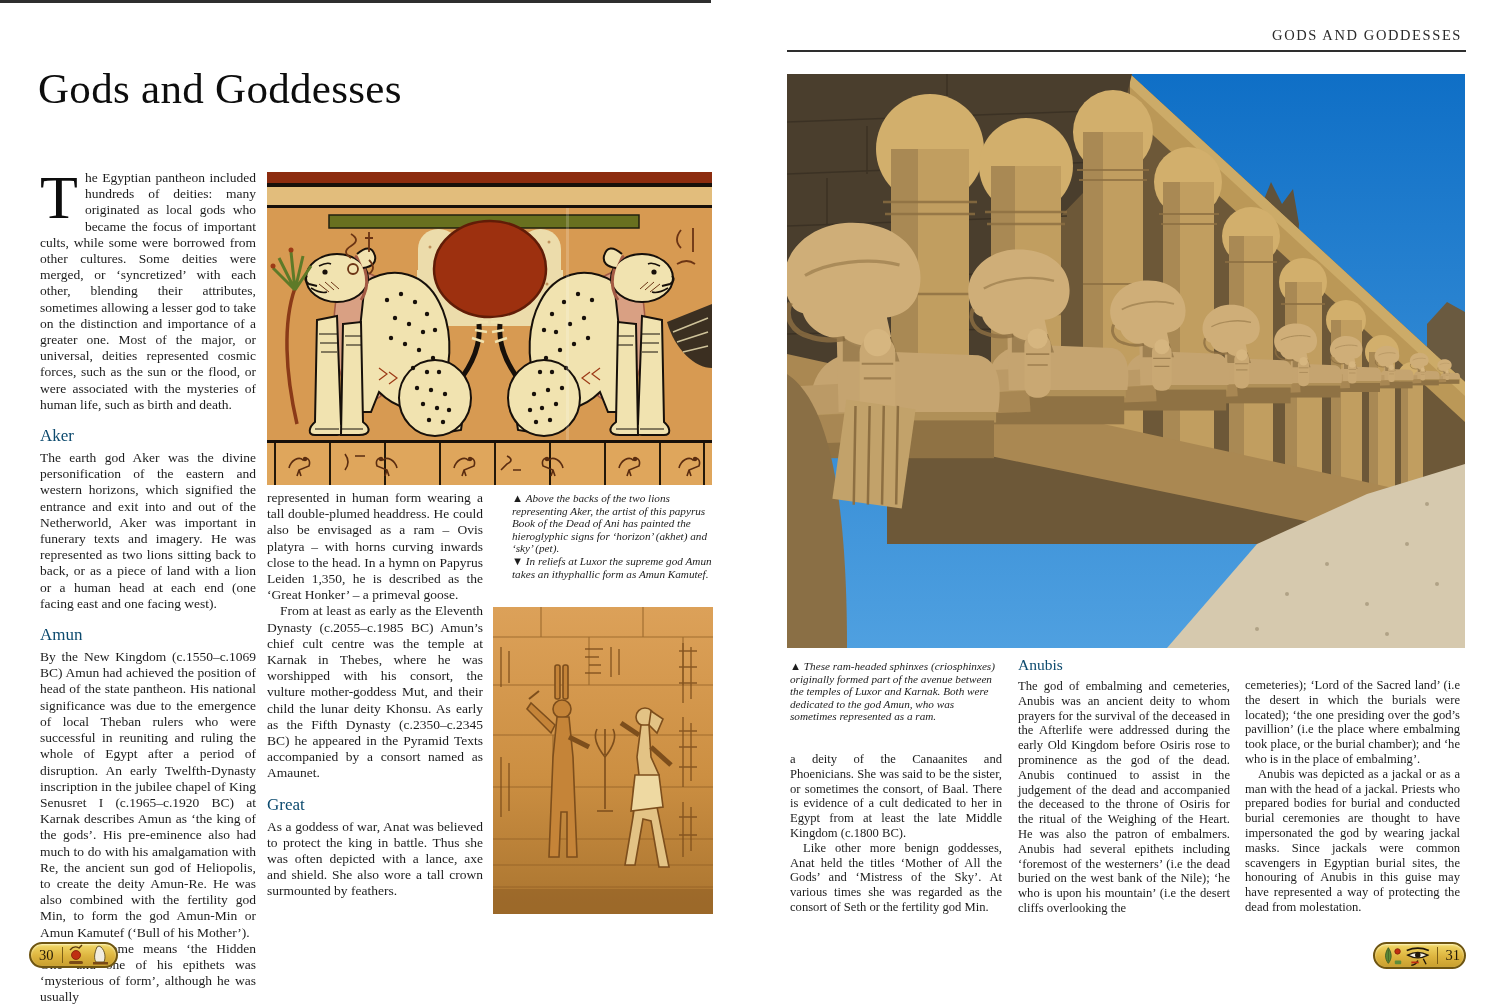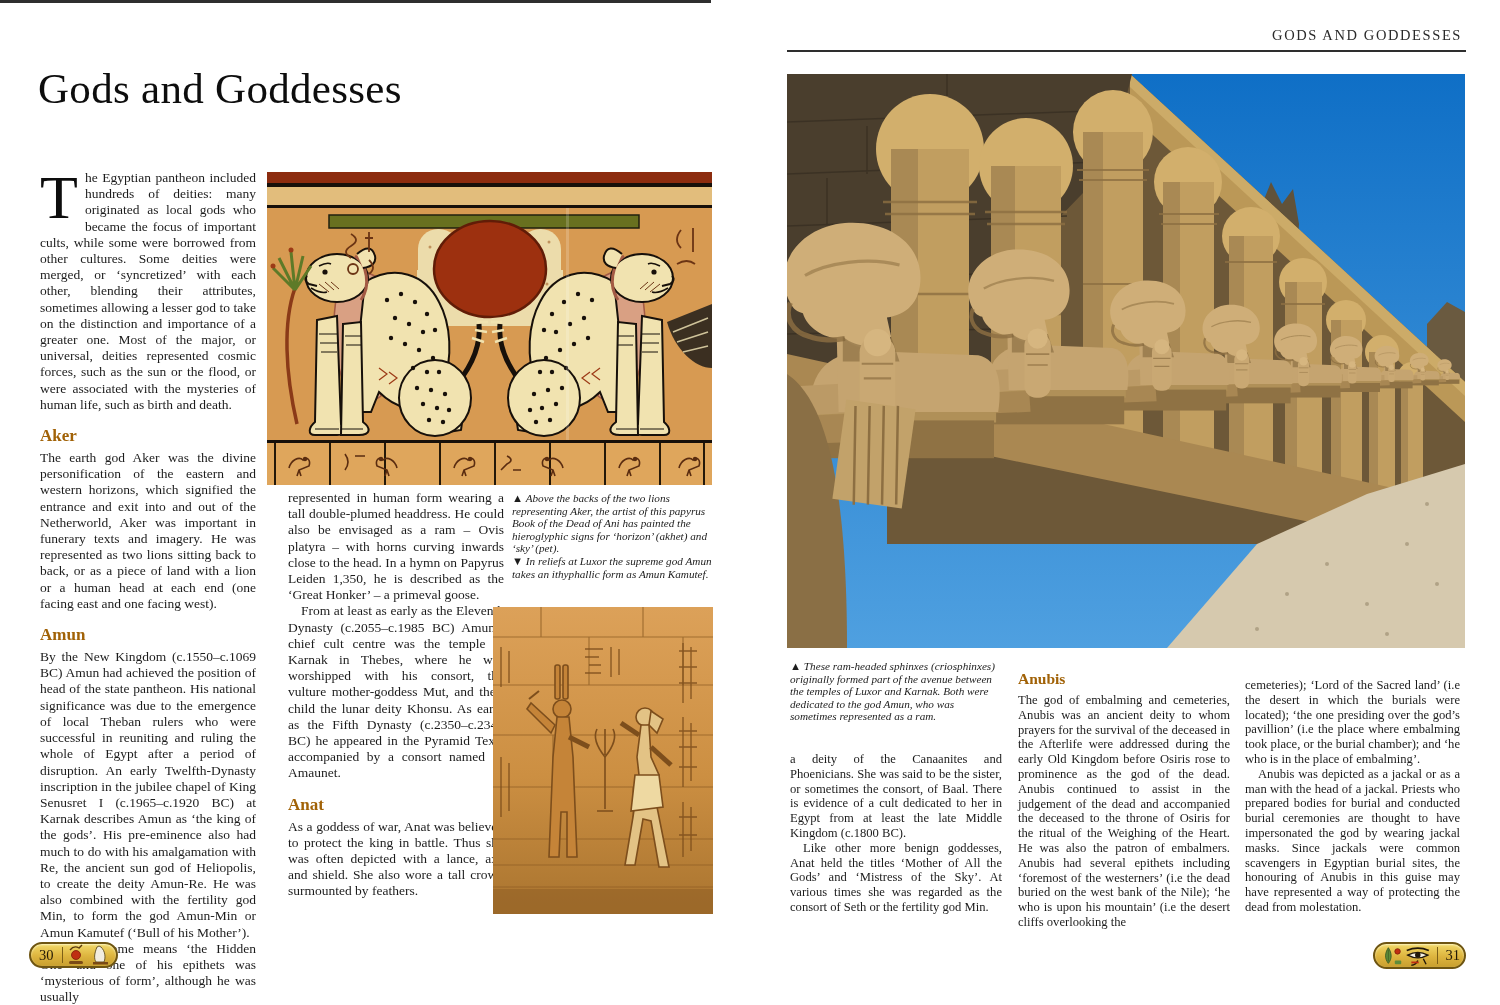--- a/index.html
+++ b/index.html
@@ -7,22 +7,22 @@
           font-family:"Liberation Serif","DejaVu Serif",serif;color:#1c1c1c;}
   .abs{position:absolute;}
   .rule{background:#2e2e2e;}
   
   .title{font-size:43px;font-weight:400;letter-spacing:.3px;color:#0d0d0d;white-space:nowrap;}
   .body-l{font-size:13.5px;line-height:16.2px;text-align:justify;}
   .body-l p{margin:0;}
   .body-r{font-size:12.6px;line-height:14.8px;text-align:justify;}
   .body-r p{margin:0;}
   .ind{text-indent:13px;}
-  .shead{font-size:17px;line-height:20px;font-weight:700;margin:13px 0 4px 0;color:#a16207;}
-  .shead.first{margin-top:14px;}
+  .shead{font-size:17px;line-height:20px;font-weight:400;margin:13px 0 4px 0;color:#0c4a6e;}
+  .shead.first{margin-top:0;}
   .dropcap{float:left;font-size:62px;line-height:49px;padding:3px 7px 0 0;color:#0d0d0d;}
   .caption{font-size:11.2px;line-height:12.6px;font-style:italic;text-align:left;
            font-family:"Liberation Serif","DejaVu Sans",serif;}
   .caption p{margin:0;}
   .cap-gap{margin-top:17px;}
   .runhead{font-size:14.5px;letter-spacing:1.6px;color:#2a2a2a;text-align:right;white-space:nowrap;}
   
   .pill{display:flex;align-items:center;box-sizing:border-box;border:2px solid #6e5512;border-radius:14px;
         background:linear-gradient(180deg,#f2d968 0%,#ddb43e 55%,#c89f2f 100%);
         box-shadow:inset 0 1px 2px rgba(255,255,230,.7);}
@@ -152,24 +152,24 @@
     <use href="#bglyph" transform="translate(187,282)"></use>
     <use href="#bglyph" transform="translate(296,282) scale(-1,1)"></use>
     <use href="#bglyph" transform="translate(352,282)"></use>
     <use href="#bglyph" transform="translate(412,282)"></use>
     <g stroke="#5a2c10" stroke-width="1.6" fill="none">
       <path d="M78,282 q6,8 0,16 M88,284 h10 M240,284 q8,4 0,8 l-6,6 M246,298 h8"></path>
     </g>
     <rect x="299" y="36" width="3" height="232" fill="#ffffff" opacity="0.18"></rect>
   </svg>
 
-  <div class="abs body-l" style="left:267px;top:490px;width:216px;margin-left:21px;">
+  <div class="abs body-l" style="left:267px;top:490px;width:216px;">
     <p>represented in human form wearing a tall double-plumed headdress. He could also be envisaged as a ram – Ovis platyra – with horns curving inwards close to the head. In a hymn on Papyrus Leiden 1,350, he is described as the ‘Great Honker’ – a primeval goose.</p>
     <p class="ind">From at least as early as the Eleventh Dynasty (c.2055–c.1985 BC) Amun’s chief cult centre was the temple at Karnak in Thebes, where he was worshipped with his consort, the vulture mother-goddess Mut, and their child the lunar deity Khonsu. As early as the Fifth Dynasty (c.2350–c.2345 BC) he appeared in the Pyramid Texts accompanied by a consort named as Amaunet.</p>
-    <h3 class="shead">Anat</h3>
+    <h3 class="shead">Great</h3>
     <p>As a goddess of war, Anat was believed to protect the king in battle. Thus she was often depicted with a lance, axe and shield. She also wore a tall crown surmounted by feathers.</p>
   </div>
 
   <div class="abs caption" style="left:512px;top:492px;width:212px;">
     <p>▲ Above the backs of the two lions representing Aker, the artist of this papyrus Book of the Dead of Ani has painted the hieroglyphic signs for ‘horizon’ (akhet) and ‘sky’ (pet).</p>
     <p class="cap-gap">▼ In reliefs at Luxor the supreme god Amun takes an ithyphallic form as Amun Kamutef.</p>
   </div>
 
   <svg class="abs" style="left:493px;top:607px;" viewBox="0 0 220 307" width="220" height="307">
     <defs>

